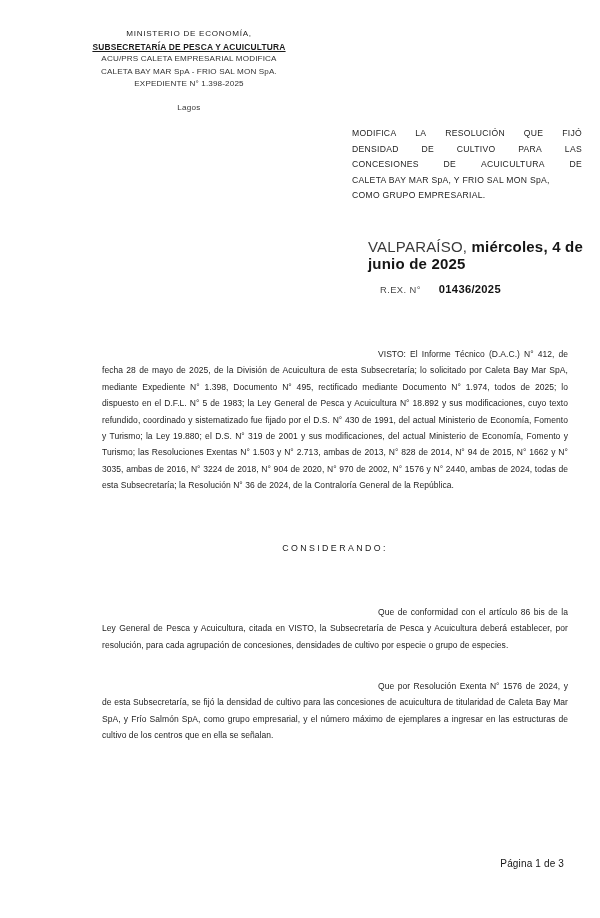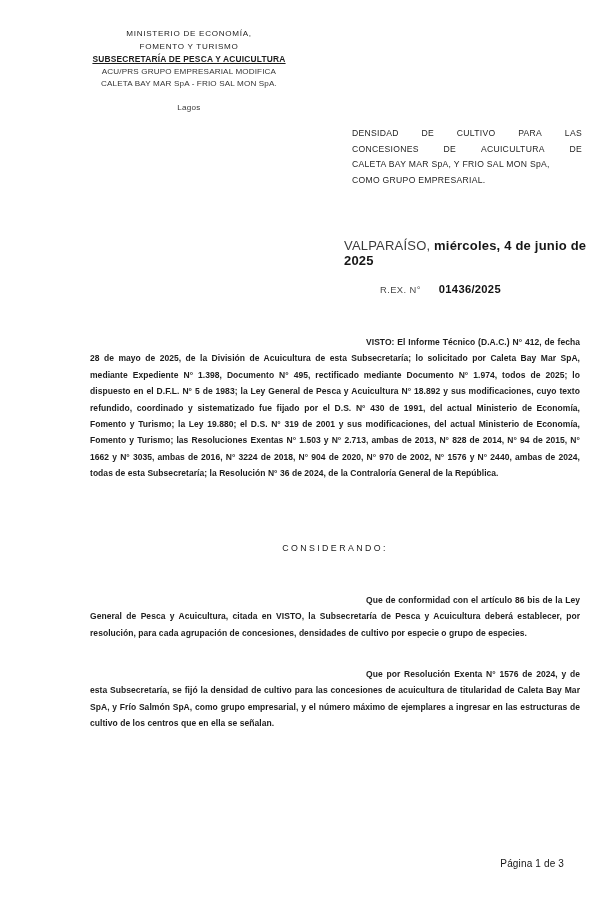--- a/index.html
+++ b/index.html
@@ -75,23 +75,23 @@
   }
   .subject .sj-line { white-space: nowrap; display: block; }
   .subject .sj-justify {
     display: flex;
     justify-content: space-between;
   }
 
   
   .placedate {
     position: absolute;
-    left: 344px;
+    left: 368px;
     top: 238px;
-    font-size: 13px;
+    font-size: 15px;
     letter-spacing: 0.2px;
     color: #161616;
   }
   .placedate .pd-city {
     filter: blur(0.3px);
     opacity: 0.85;
   }
   .placedate .pd-date { font-weight: 700; }
 
   
@@ -122,21 +122,21 @@
     position: absolute;
     left: 86px;
     width: 498px;
     font-size: 8.5px;
     line-height: 16.4px;
     text-align: justify;
     color: #1d1d1d;
     letter-spacing: 0.05px;
     filter: blur(0.22px);
   }
-  .body-block p { margin: 4px; font-weight: bold; }
+  .body-block p { margin: 16px; }
   .body-block .indent-lead { display: inline-block; width: 276px; }
 
   #visto-block { top: 330px; }
   #considerando-heading {
     position: absolute;
     left: 86px;
     top: 543px;
     width: 498px;
     text-align: center;
     font-size: 8.8px;
@@ -161,28 +161,35 @@
     letter-spacing: 0.15px;
   }
 </style>
 </head>
 <body>
 
 <div class="page">
 
   <div class="letterhead">
     <div class="lh-line lh-org1">MINISTERIO DE ECONOMÍA,</div>
-    <div class="lh-line lh-org2">FOMENTO Y TURISMO</div>
     <div class="lh-line lh-sub">SUBSECRETARÍA DE PESCA Y ACUICULTURA</div>
-    <div class="lh-line lh-ref1">ACU/PRS GRUPO EMPRESARIAL MODIFICA</div>
+    <div class="lh-line lh-ref1">ACU/PRS CALETA EMPRESARIAL MODIFICA</div>
     <div class="lh-line lh-ref2">CALETA BAY MAR SpA - FRIO SAL MON SpA.</div>
+    <div class="lh-line lh-ref3">EXPEDIENTE N° 1.398-2025</div>
     <div class="lh-line lh-region">Lagos</div>
   </div>
 
   <div class="subject">
+    <span class="sj-line sj-justify">
+      <span>MODIFICA</span>
+      <span>LA</span>
+      <span>RESOLUCIÓN</span>
+      <span>QUE</span>
+      <span>FIJÓ</span>
+    </span>
     <span class="sj-line sj-justify">
       <span>DENSIDAD</span>
       <span>DE</span>
       <span>CULTIVO</span>
       <span>PARA</span>
       <span>LAS</span>
     </span>
     <span class="sj-line sj-justify">
       <span>CONCESIONES</span>
       <span>DE</span>

